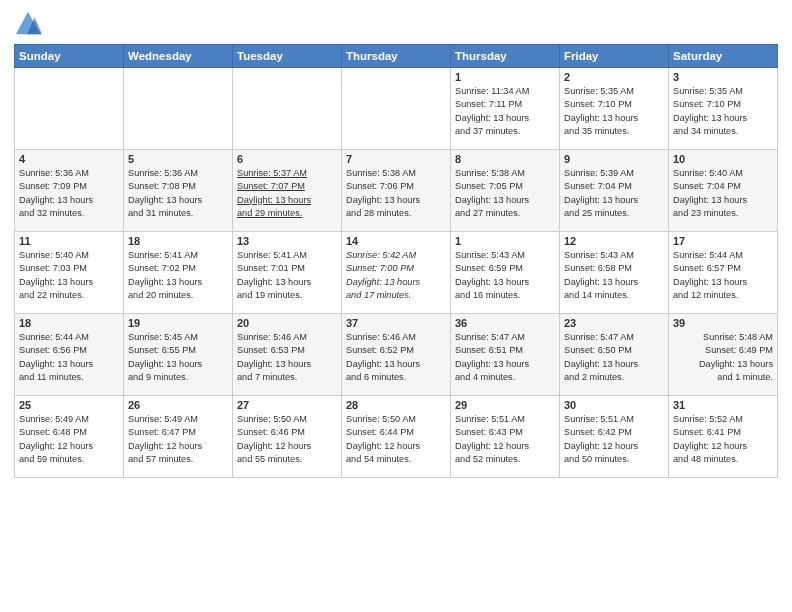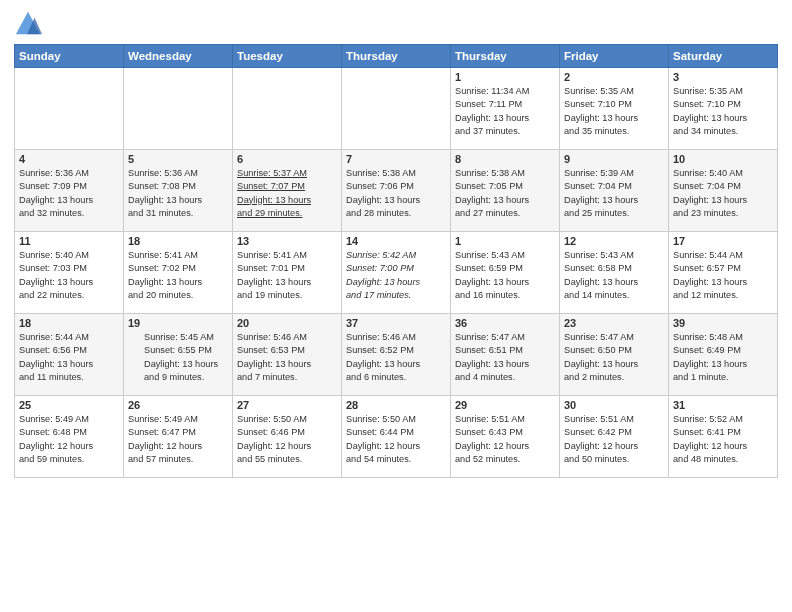--- a/index.html
+++ b/index.html
@@ -265,21 +265,21 @@
         <tr>
           <td>
             <span class="day-number">18</span>
             <div class="day-info" style="white-space: pre-line;">Sunrise: 5:44 AM
 Sunset: 6:56 PM
 Daylight: 13 hours
 and 11 minutes.</div>
           </td>
           <td>
             <span class="day-number">19</span>
-            <div class="day-info" style="white-space: pre-line; margin-left: 16px;">Sunrise: 5:45 AM
+            <div class="day-info" style="white-space: pre-line;">Sunrise: 5:45 AM
 Sunset: 6:55 PM
 Daylight: 13 hours
 and 9 minutes.</div>
           </td>
           <td>
             <span class="day-number">20</span>
             <div class="day-info" style="white-space: pre-line;">Sunrise: 5:46 AM
 Sunset: 6:53 PM
 Daylight: 13 hours
 and 7 minutes.</div>
@@ -300,21 +300,21 @@
           </td>
           <td>
             <span class="day-number">23</span>
             <div class="day-info" style="white-space: pre-line;">Sunrise: 5:47 AM
 Sunset: 6:50 PM
 Daylight: 13 hours
 and 2 minutes.</div>
           </td>
           <td>
             <span class="day-number">39</span>
-            <div class="day-info" style="white-space: pre-line;">Sunrise: 5:48 AM
+            <div class="day-info" style="white-space: pre-line; text-align: right;">Sunrise: 5:48 AM
 Sunset: 6:49 PM
 Daylight: 13 hours
 and 1 minute.</div>
           </td>
         </tr>
         <tr>
           <td>
             <span class="day-number">25</span>
             <div class="day-info" style="white-space: pre-line;">Sunrise: 5:49 AM
 Sunset: 6:48 PM

